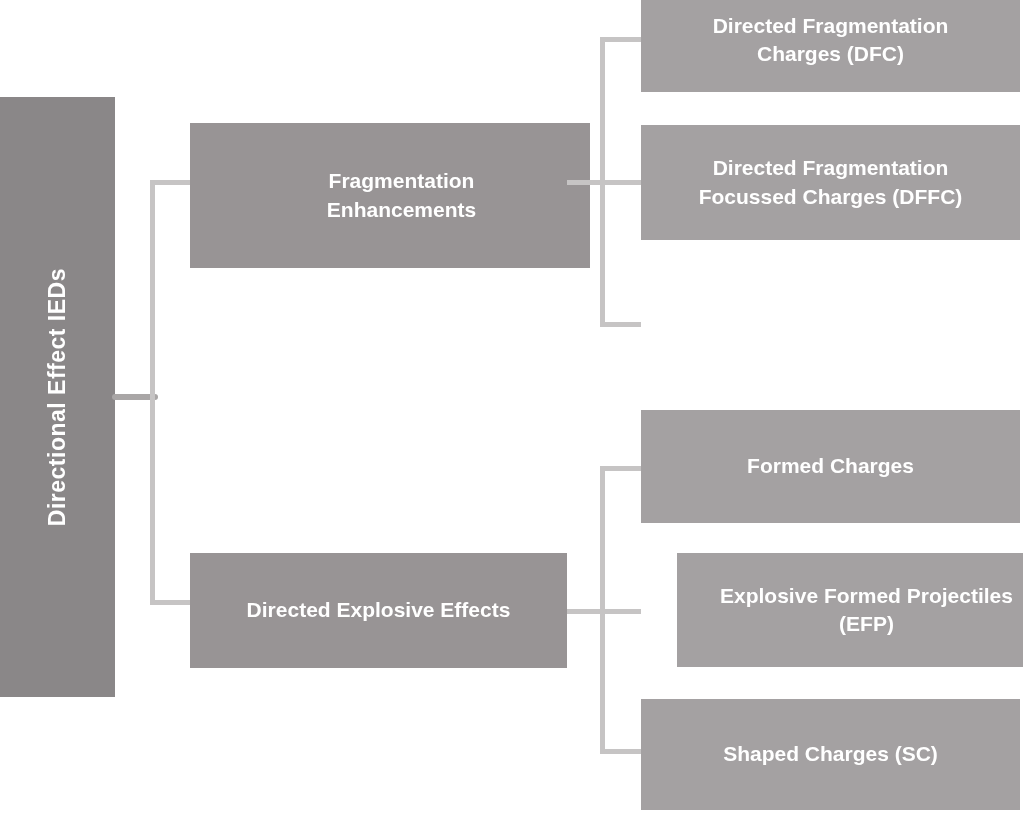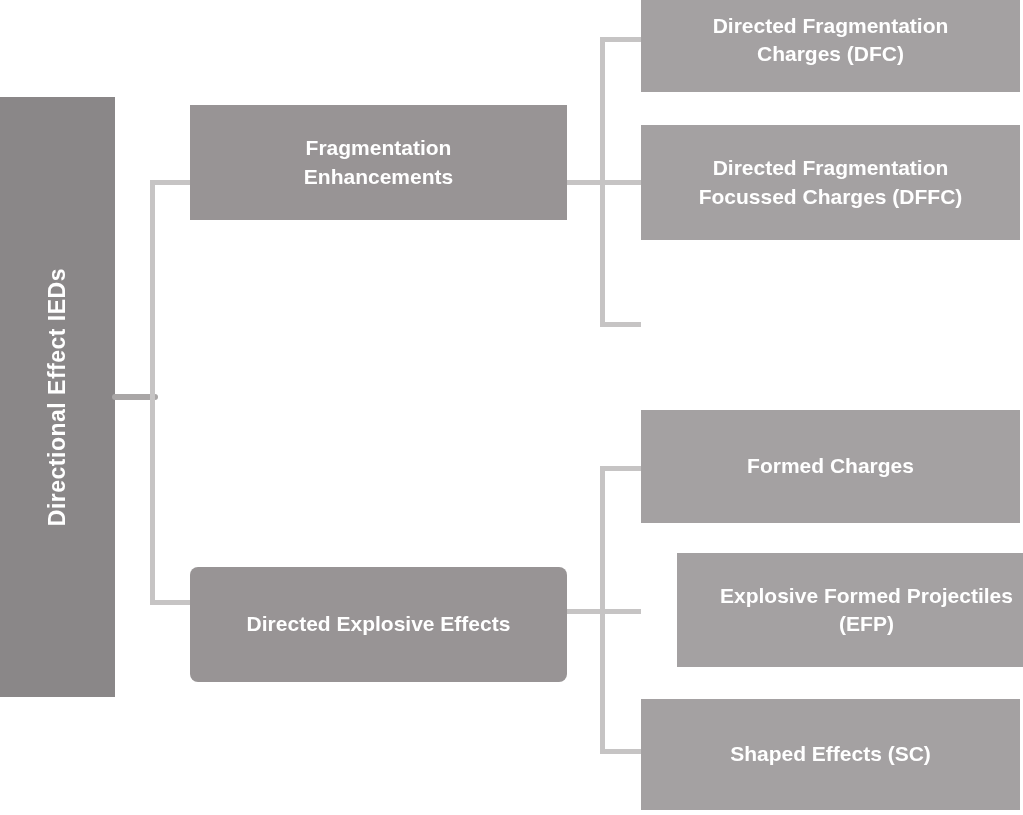--- a/index.html
+++ b/index.html
@@ -70,26 +70,26 @@
 </style>
 </head>
 <body>
 
 <div class="canvas">
 
   <div class="node root-box">
     <span class="label">Directional Effect IEDs</span>
   </div>
 
-  <div class="node branch-box" style="top:105px; height:115px;">
+  <div class="node branch-box" style="top:123px; height:145px;padding-left:23px;">
     <span class="label">Fragmentation
 Enhancements</span>
   </div>
 
-  <div class="node branch-box" style="top:567px; height:115px;border-radius:8px;">
+  <div class="node branch-box" style="top:553px; height:115px;">
     <span class="label">Directed Explosive Effects</span>
   </div>
 
   <div class="node leaf-box" style="top:-12px; height:104px;">
     <span class="label">Directed Fragmentation
 Charges (DFC)</span>
   </div>
 
   <div class="node leaf-box" style="top:125px; height:115px;">
     <span class="label">Directed Fragmentation
@@ -100,21 +100,21 @@
   <div class="node leaf-box" style="top:410px; height:113px;">
     <span class="label">Formed Charges</span>
   </div>
 
   <div class="node leaf-box" style="top:553px; height:114px;margin-left:36px;">
     <span class="label">Explosive Formed Projectiles
 (EFP)</span>
   </div>
 
   <div class="node leaf-box" style="top:699px; height:111px;">
-    <span class="label">Shaped Effects (SC)</span>
+    <span class="label">Shaped Charges (SC)</span>
   </div>
 
   <div class="connector root-stub" style="left:112px; top:394px; width:46px; height:6px;"></div>
   <div class="connector" style="left:150px; top:180px; width:5px; height:425px;"></div>
   <div class="connector" style="left:150px; top:180px; width:40px; height:5px;"></div>
   <div class="connector" style="left:150px; top:600px; width:40px; height:5px;"></div>
 
   <div class="connector" style="left:600px; top:37px; width:5px; height:290px;"></div>
   <div class="connector" style="left:600px; top:37px; width:41px; height:5px;"></div>
   <div class="connector" style="left:567px; top:180px; width:74px; height:5px;"></div>

